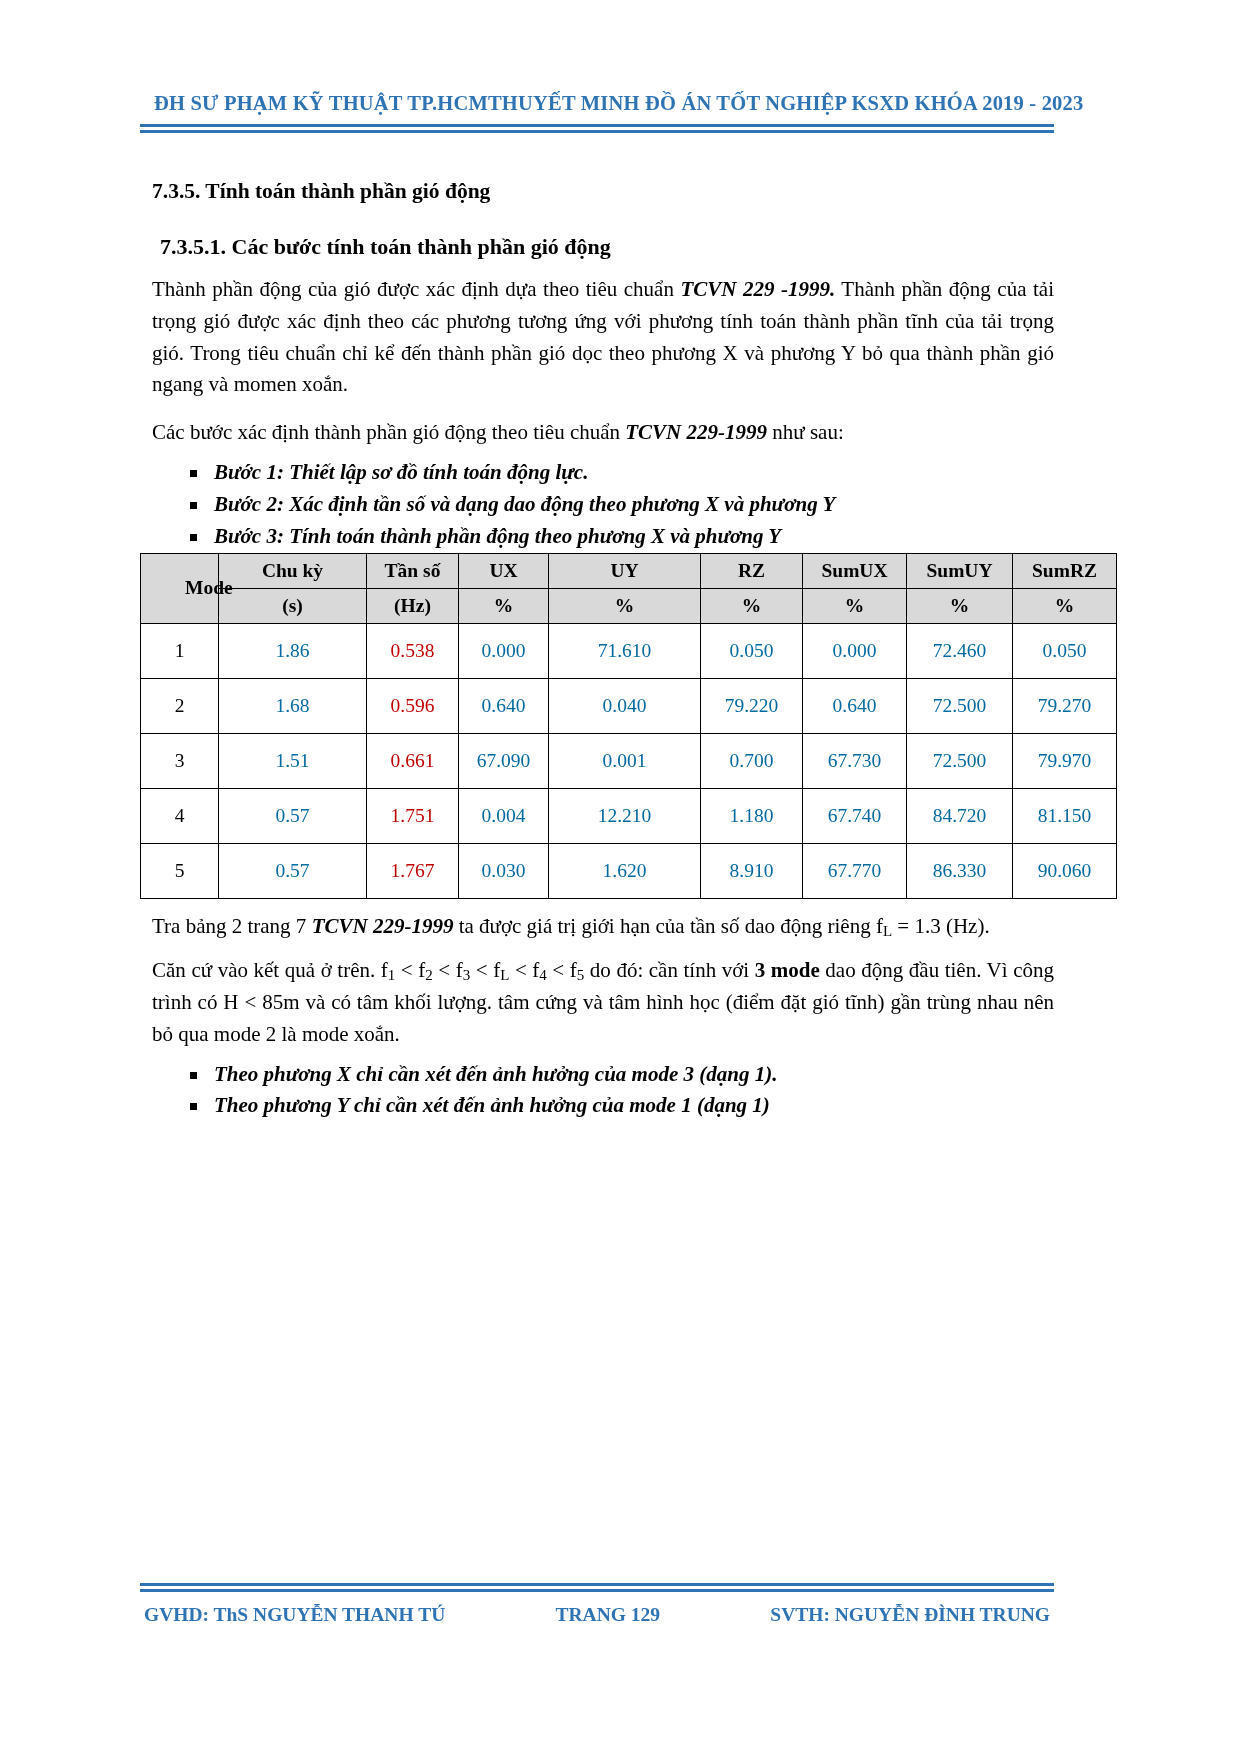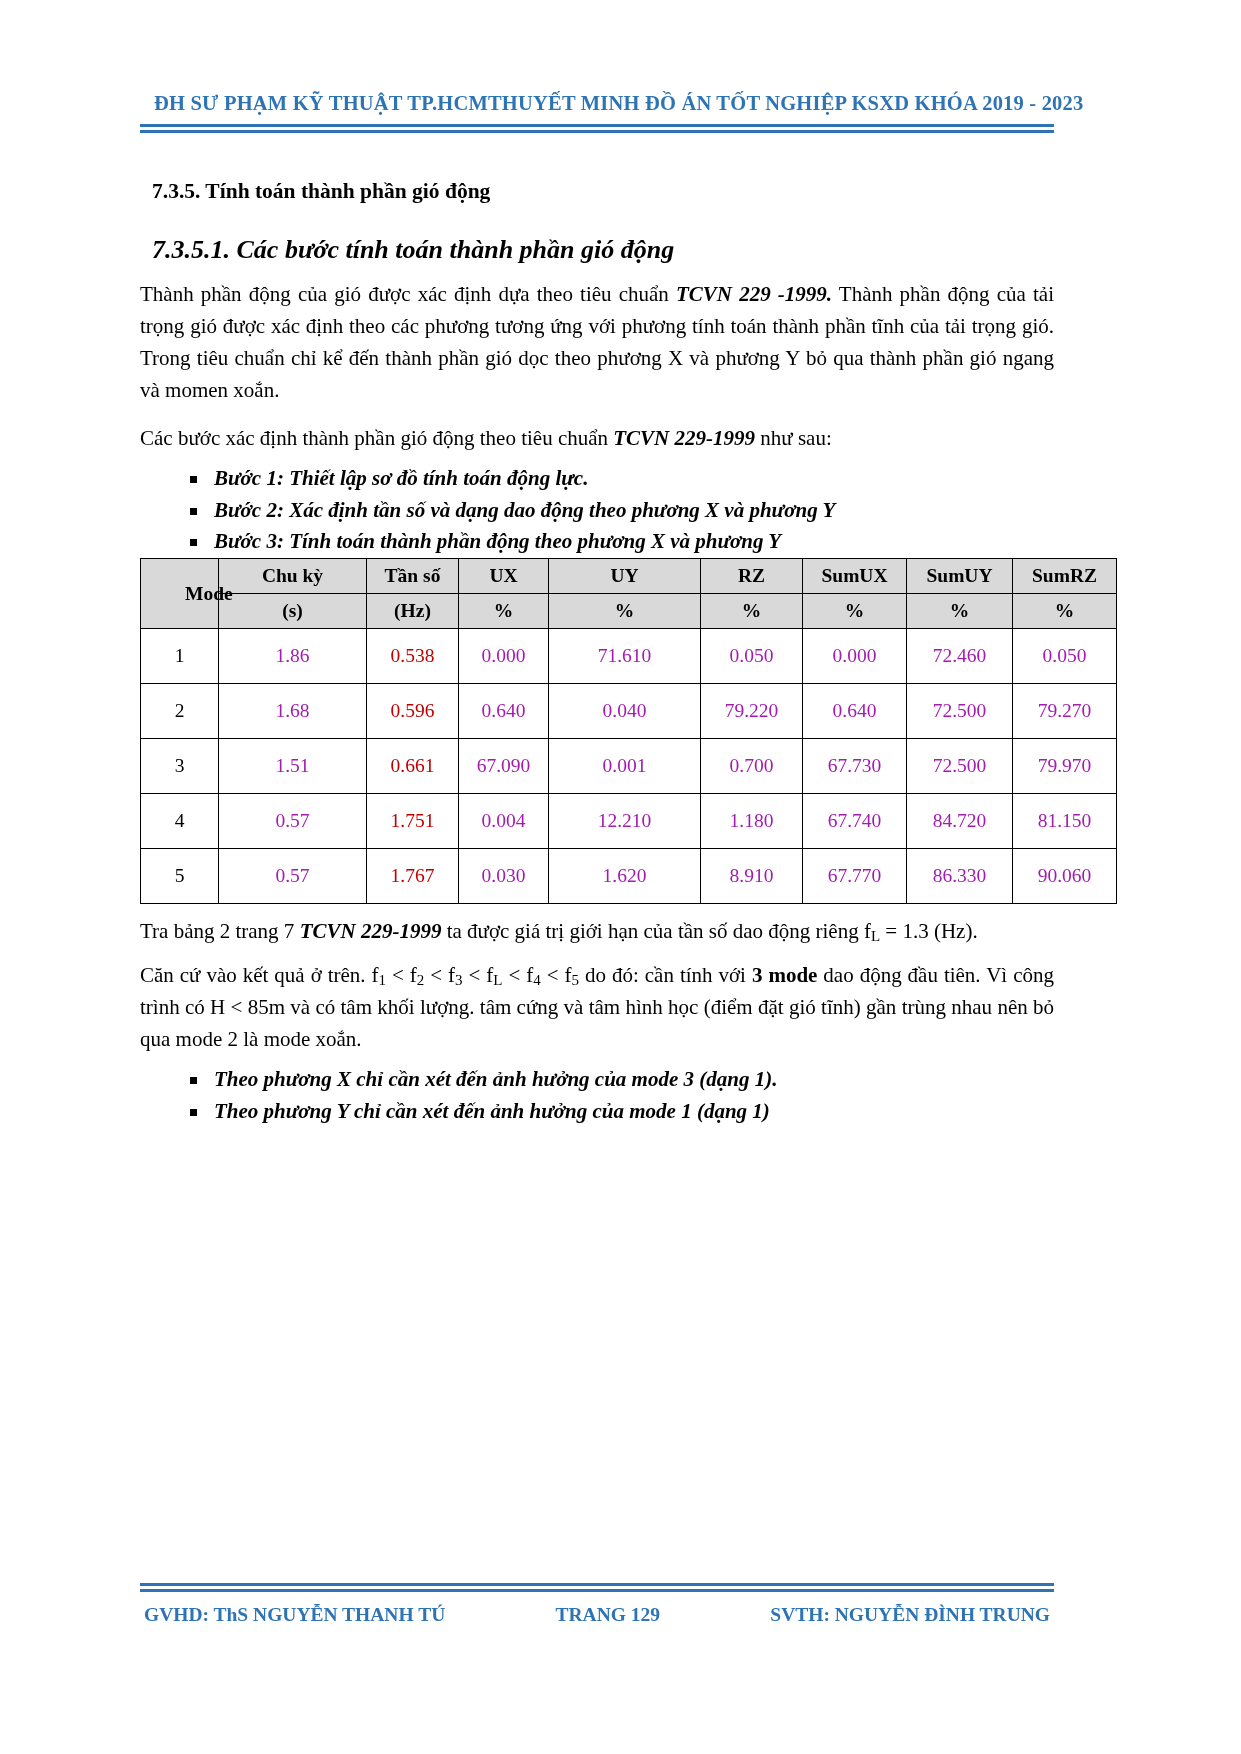--- a/index.html
+++ b/index.html
@@ -51,30 +51,29 @@
   
   .content { padding-top: 22px; }
 
   h3.sec {
     font-size: 21.5px;
     font-weight: bold;
     margin: 22px 0 0 12px;
     line-height: 1.35;
   }
   h4.subsec {
-    font-size: 26px;
-    font-weight: bold;
-    font-style: italic;
-    margin: 26px 0 0 12px;
+    font-size: 22px;
+    font-weight: bold;
+    margin: 26px 0 0 20px;
     line-height: 1.35;
   }
   p.para {
     font-size: 21px;
     line-height: 1.52;
-    margin: 12px 0 0 0;
+    margin: 12px 0 0 12px;
     text-align: justify;
     text-justify: inter-word;
   }
   p.para.nospace { margin-top: 16px; }
   b.std {
     font-weight: bold;
     font-style: italic;
   }
   b.plain { font-weight: bold; font-style: normal; }
 
@@ -126,21 +125,21 @@
     padding: 6px 2px;
   }
   table.modes th.mode-head {
     vertical-align: middle;
     padding-left: 44px;
   }
   table.modes td {
     padding: 16px 2px;
     background: #ffffff;
   }
-  td.num { color: #a21caf; }
+  td.num { color: #0369a1; }
   td.freq { color: #C00000; }
   td.mode { color: #000000; }
 
   .col-mode  { width: 78px; }
   .col-chuky { width: 148px; }
   .col-tanso { width: 92px; }
   .col-ux    { width: 90px; }
   .col-uy    { width: 152px; }
   .col-rz    { width: 102px; }
   .col-sux   { width: 104px; }

